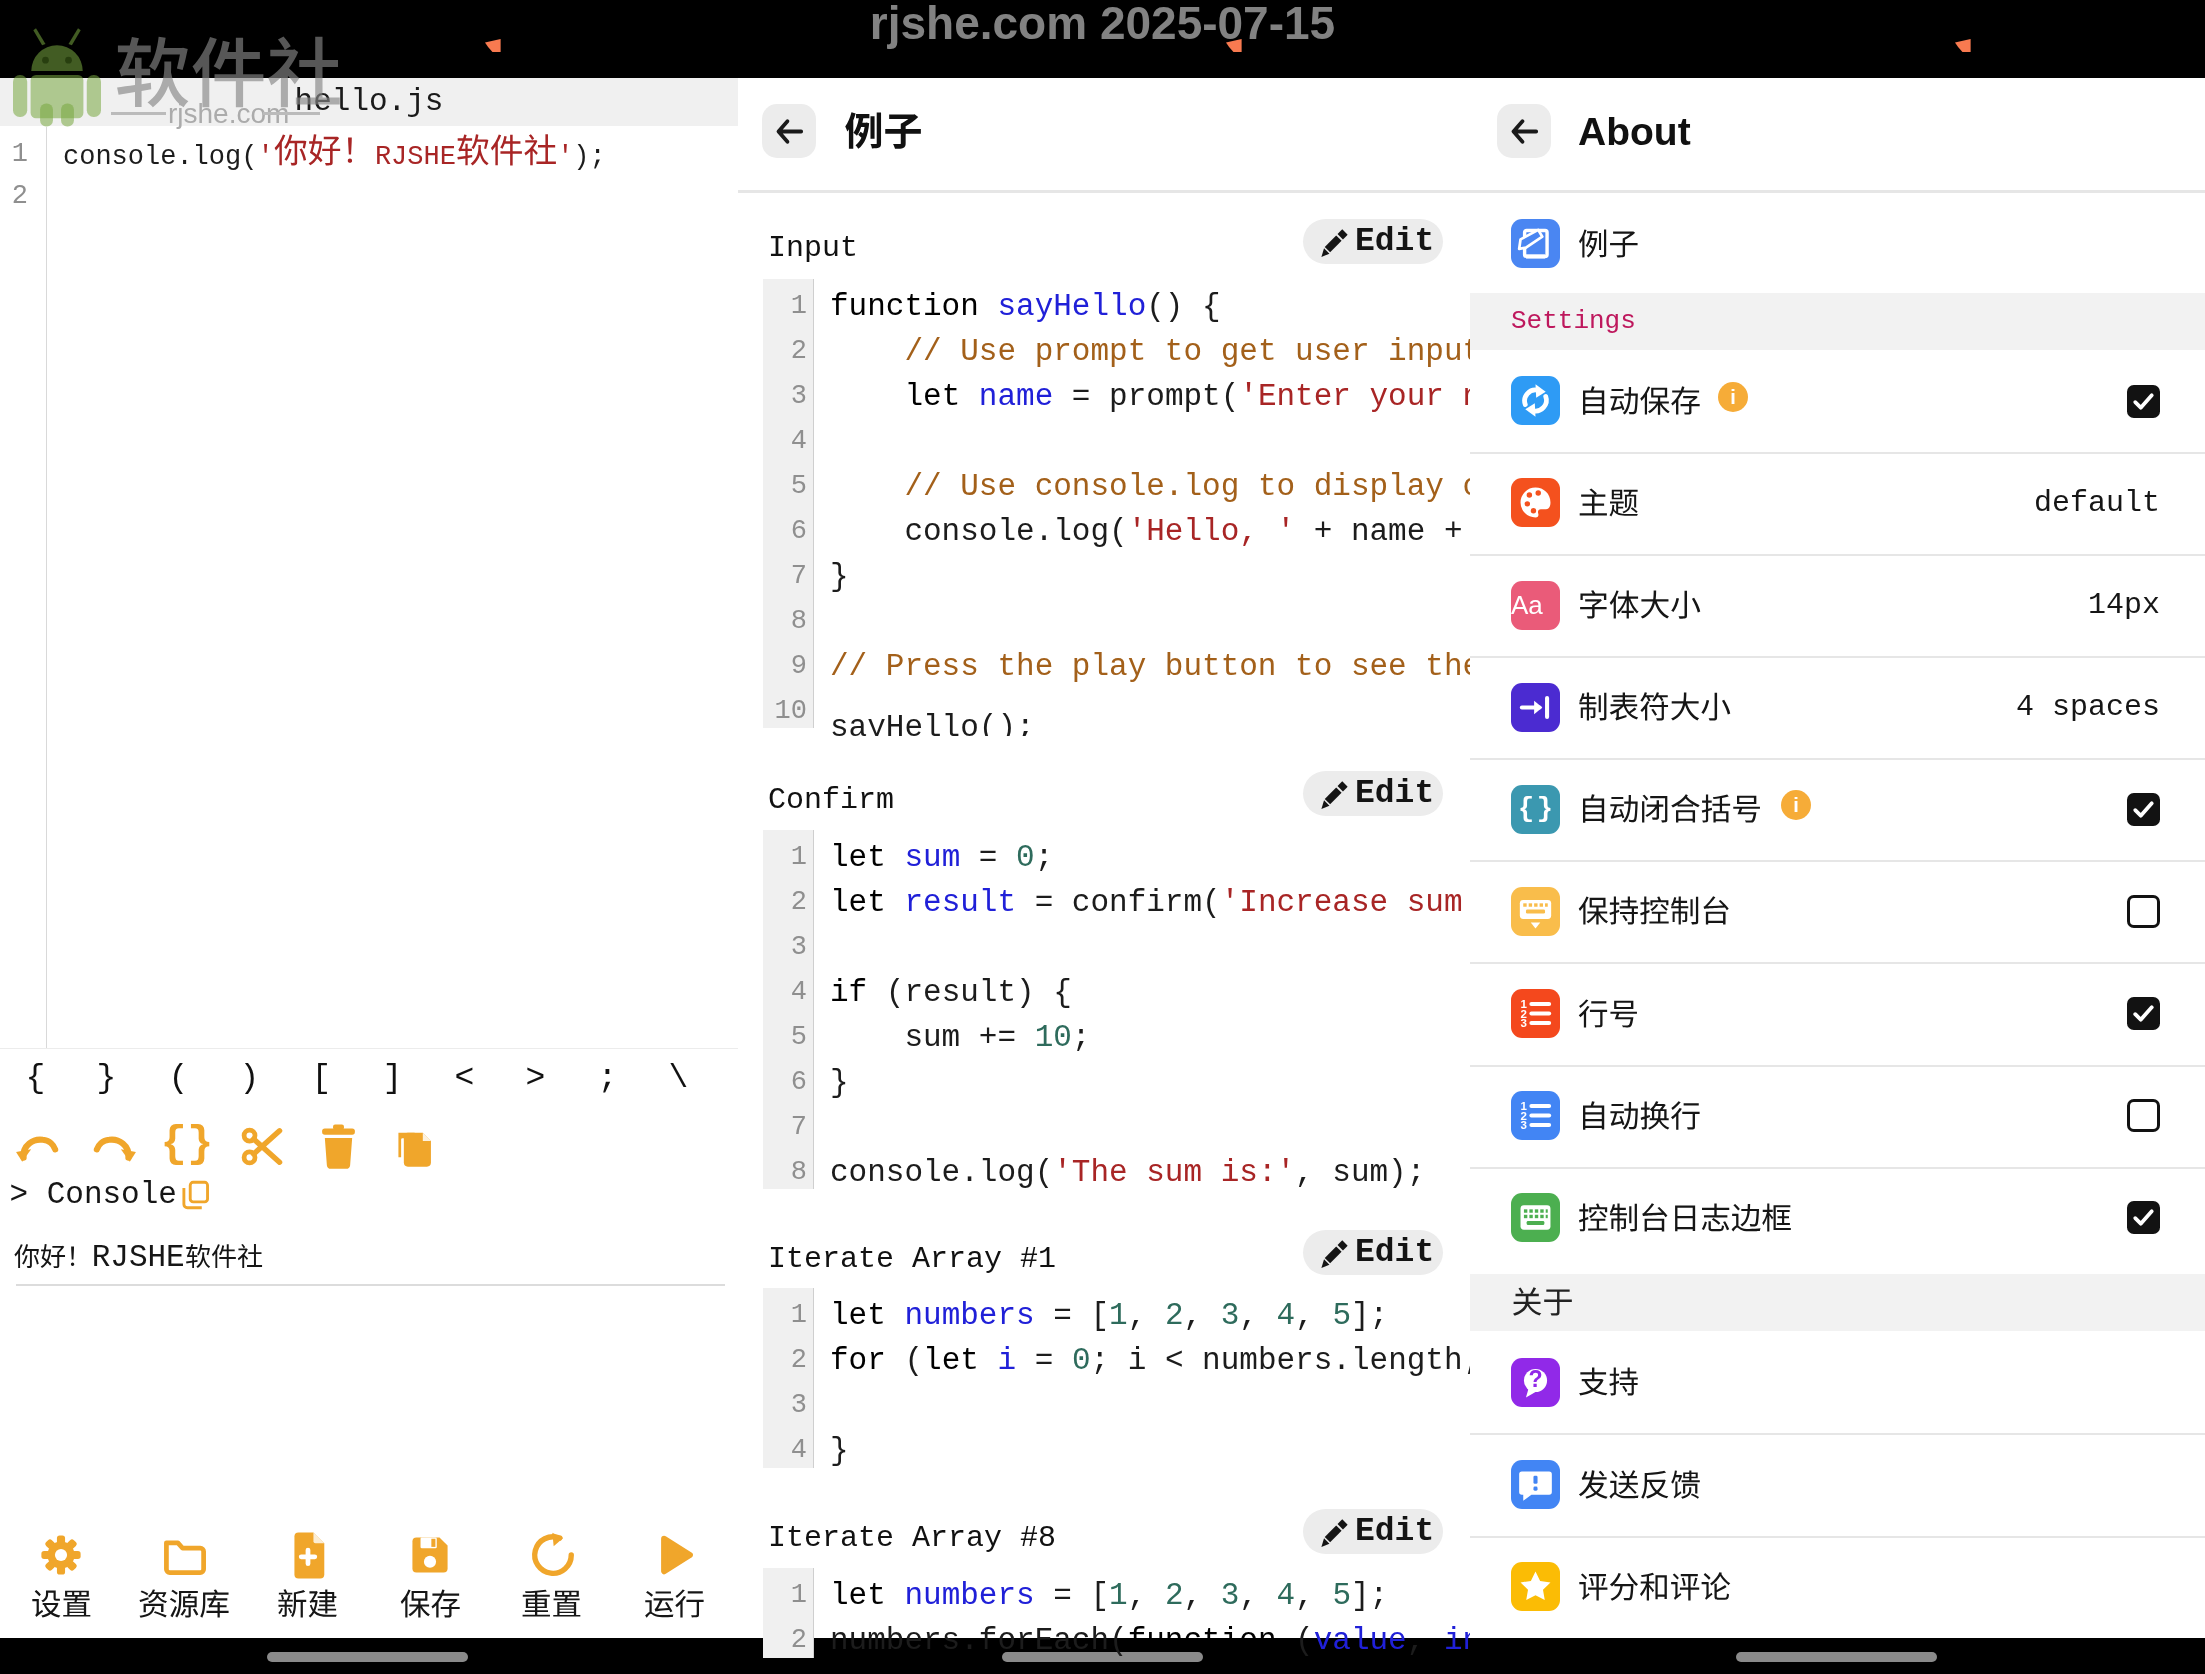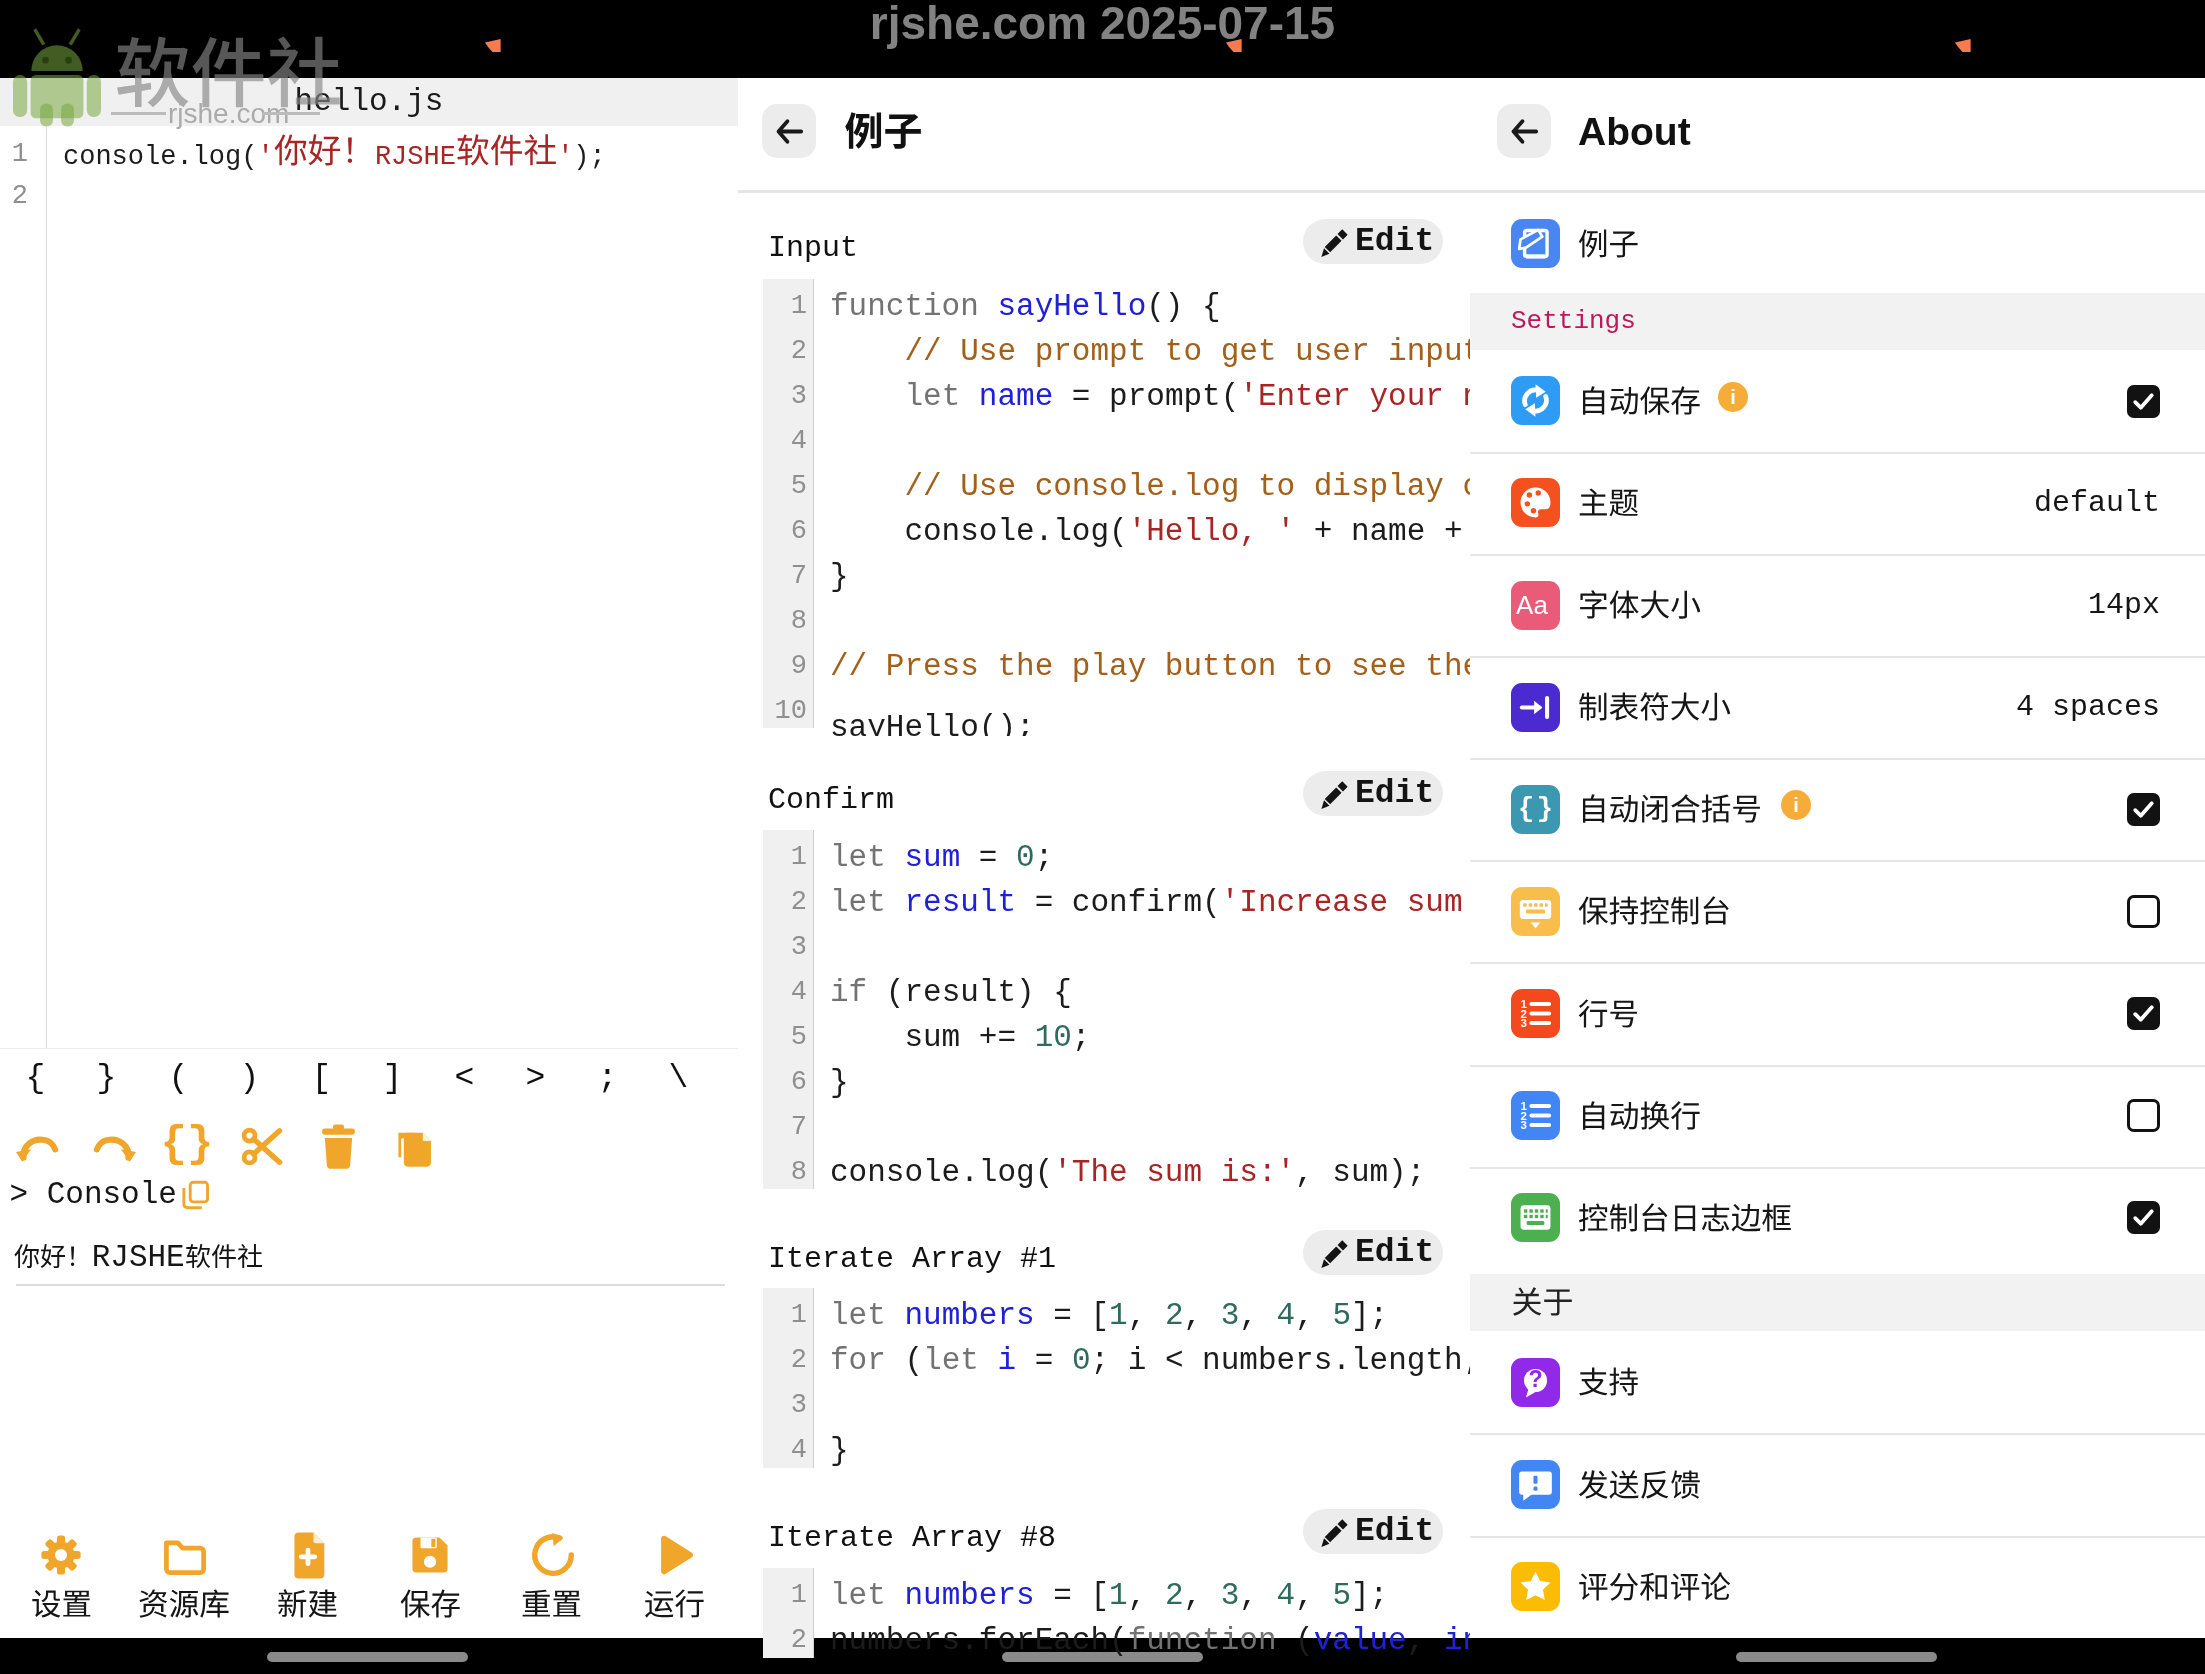--- a/index.html
+++ b/index.html
@@ -1,19 +1,19 @@
 <!DOCTYPE html>
 <html style="font-size:11px"><head><meta charset="utf-8"><style>
 html,body{margin:0;padding:0;width:2205px;height:1674px;background:#fff;overflow:hidden}
 *{box-sizing:border-box}
 .abs{position:absolute}
 .mono{font-family:"Liberation Mono",monospace}
 .sans{font-family:"Liberation Sans",sans-serif}
 .codeline{position:absolute;font-family:"Liberation Mono",monospace;font-size:31px;line-height:45px;white-space:pre;color:#1c1c1c}
-.k{color:#737373}.i{color:#2020d8}.n{color:#2e6b5c}.s{color:#a82525}.c{color:#a3601a}.p{color:#1c1c1c}
+.k{color:#000000}.i{color:#2020d8}.n{color:#2e6b5c}.s{color:#a82525}.c{color:#a3601a}.p{color:#1c1c1c}
 .gut{position:absolute;font-family:"Liberation Mono",monospace;font-size:31px;line-height:45px;color:#8f8f8f;text-align:right;white-space:pre}
 .sep{position:absolute;background:#e6e6e6}
 </style></head><body>
 
 <div class="abs" style="left:0;top:0;width:2205px;height:78px;background:#000"></div>
 <div class="abs sans" style="left:0;top:-2.7px;width:2205px;text-align:center;font-size:46px;font-weight:bold;color:#828282;line-height:52px">rjshe.com 2025-07-15</div>
 <svg class="abs" style="left:485px;top:39px" width="16.3" height="13.6" viewBox="0 0 24 20">
     <path d="M0,5 L23,0 L23,19 L11,19 Q4,12 0,5 Z" fill="#f87a50"></path>
   </svg>
 <svg class="abs" style="left:1226px;top:39px" width="16.3" height="13.6" viewBox="0 0 24 20">
@@ -313,21 +313,21 @@
         <circle cx="33" cy="48" r="4"></circle>
       </g>
     </svg></div>
 <svg style="position:absolute;left:1578px;top:487px;width:61px;height:31px;color:#161616" viewBox="0 -880 2000 1000" fill="currentColor">
     <path transform="scale(1,-1)" d="M374 795C435 750 505 686 545 640H103V567H459V347H149V274H459V27H56V-46H948V27H540V274H856V347H540V567H897V640H572L620 675C580 722 499 790 435 836Z"></path>
     <path transform="translate(1000,0) scale(1,-1)" d="M176 615H380V539H176ZM176 743H380V668H176ZM108 798V484H450V798ZM695 530C688 271 668 143 458 77C471 65 488 42 494 27C722 103 751 248 758 530ZM730 186C793 141 870 75 908 33L954 79C914 120 835 183 774 226ZM124 302C119 157 100 37 33 -41C49 -49 77 -68 88 -78C125 -30 149 28 164 98C254 -35 401 -58 614 -58H936C940 -39 952 -9 963 6C905 4 660 4 615 4C495 5 395 11 317 43V186H483V244H317V351H501V410H49V351H252V81C222 105 197 136 178 176C183 214 186 255 188 298ZM540 636V215H603V579H841V219H907V636H719C731 664 744 699 757 733H955V794H499V733H681C672 700 661 664 650 636Z"></path>
   </svg>
 <div class="abs mono" style="left:1770px;top:483px;width:390px;text-align:right;font-size:30px;line-height:41px;color:#161616">default</div>
 <div class="sep" style="left:1470px;top:554px;width:735px;height:2px"></div>
 <div class="abs" style="left:1511px;top:581px;width:49px;height:49px;border-radius:11px;background:#ea5b79">
-    <div class="sans" style="width:42px;text-align:center;font-size:26px;line-height:49px;color:#fff">Aa</div>
+    <div class="sans" style="width:42px;text-align:left;font-size:26px;line-height:49px;color:#fff">Aa</div>
   </div>
 <svg style="position:absolute;left:1578px;top:589px;width:123px;height:31px;color:#161616" viewBox="0 -880 4000 1000" fill="currentColor">
     <path transform="scale(1,-1)" d="M460 363V300H69V228H460V14C460 0 455 -5 437 -6C419 -6 354 -6 287 -4C300 -24 314 -58 319 -79C404 -79 457 -78 492 -67C528 -54 539 -32 539 12V228H930V300H539V337C627 384 717 452 779 516L728 555L711 551H233V480H635C584 436 519 392 460 363ZM424 824C443 798 462 765 475 736H80V529H154V664H843V529H920V736H563C549 769 523 814 497 847Z"></path>
     <path transform="translate(1000,0) scale(1,-1)" d="M251 836C201 685 119 535 30 437C45 420 67 380 74 363C104 397 133 436 160 479V-78H232V605C266 673 296 745 321 816ZM416 175V106H581V-74H654V106H815V175H654V521C716 347 812 179 916 84C930 104 955 130 973 143C865 230 761 398 702 566H954V638H654V837H581V638H298V566H536C474 396 369 226 259 138C276 125 301 99 313 81C419 177 517 342 581 518V175Z"></path>
     <path transform="translate(2000,0) scale(1,-1)" d="M461 839C460 760 461 659 446 553H62V476H433C393 286 293 92 43 -16C64 -32 88 -59 100 -78C344 34 452 226 501 419C579 191 708 14 902 -78C915 -56 939 -25 958 -8C764 73 633 255 563 476H942V553H526C540 658 541 758 542 839Z"></path>
     <path transform="translate(3000,0) scale(1,-1)" d="M464 826V24C464 4 456 -2 436 -3C415 -4 343 -5 270 -2C282 -23 296 -59 301 -80C395 -81 457 -79 494 -66C530 -54 545 -31 545 24V826ZM705 571C791 427 872 240 895 121L976 154C950 274 865 458 777 598ZM202 591C177 457 121 284 32 178C53 169 86 151 103 138C194 249 253 430 286 577Z"></path>
   </svg>
 <div class="abs mono" style="left:1770px;top:585px;width:390px;text-align:right;font-size:30px;line-height:41px;color:#161616">14px</div>
 <div class="sep" style="left:1470px;top:656px;width:735px;height:2px"></div>
 <div class="abs" style="left:1511px;top:683px;width:49px;height:49px;border-radius:11px;background:#4b2bd1"><svg width="49" height="49" viewBox="0 0 72 72">

